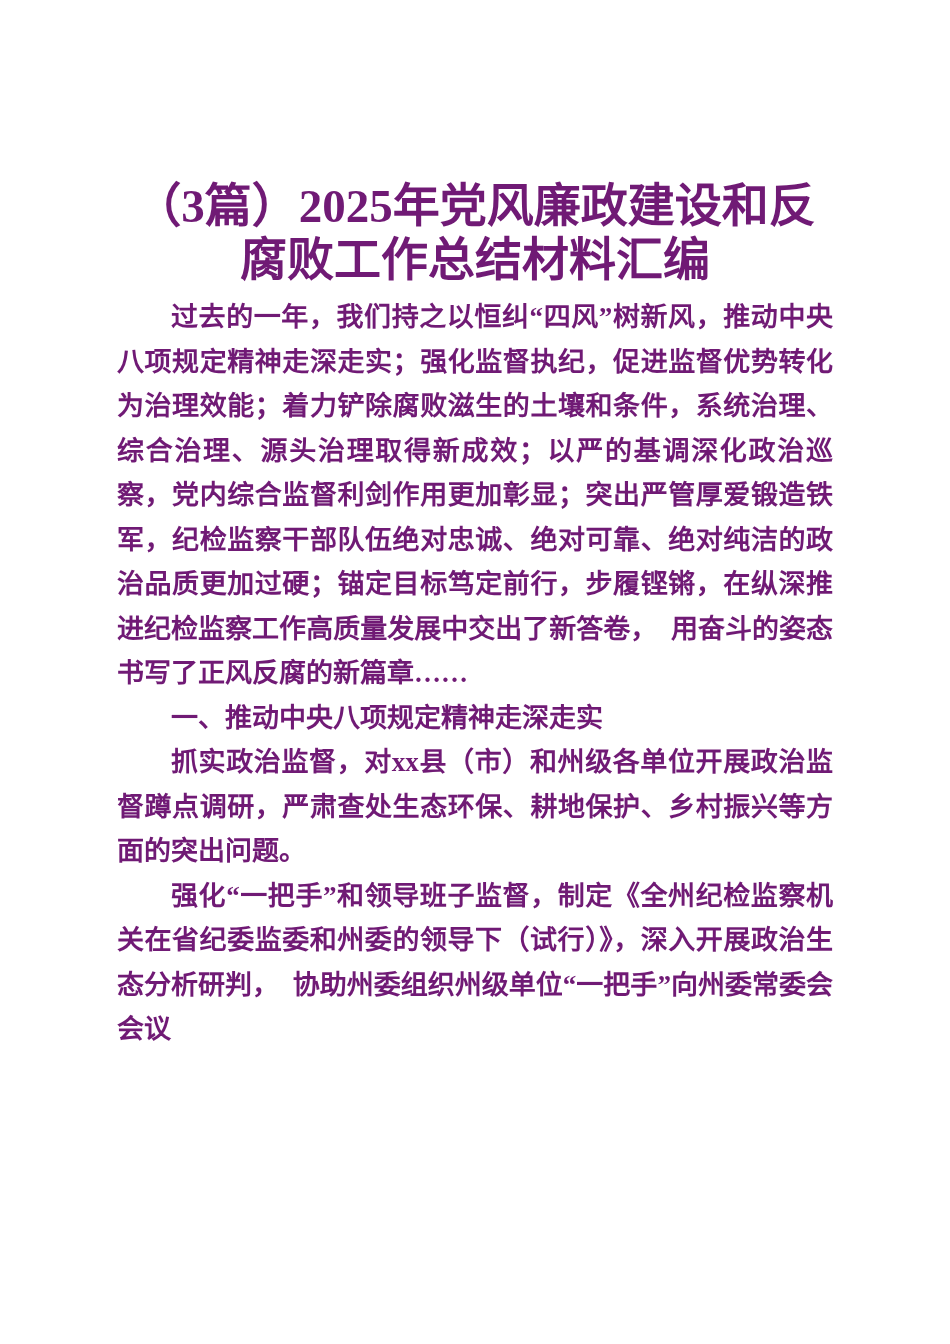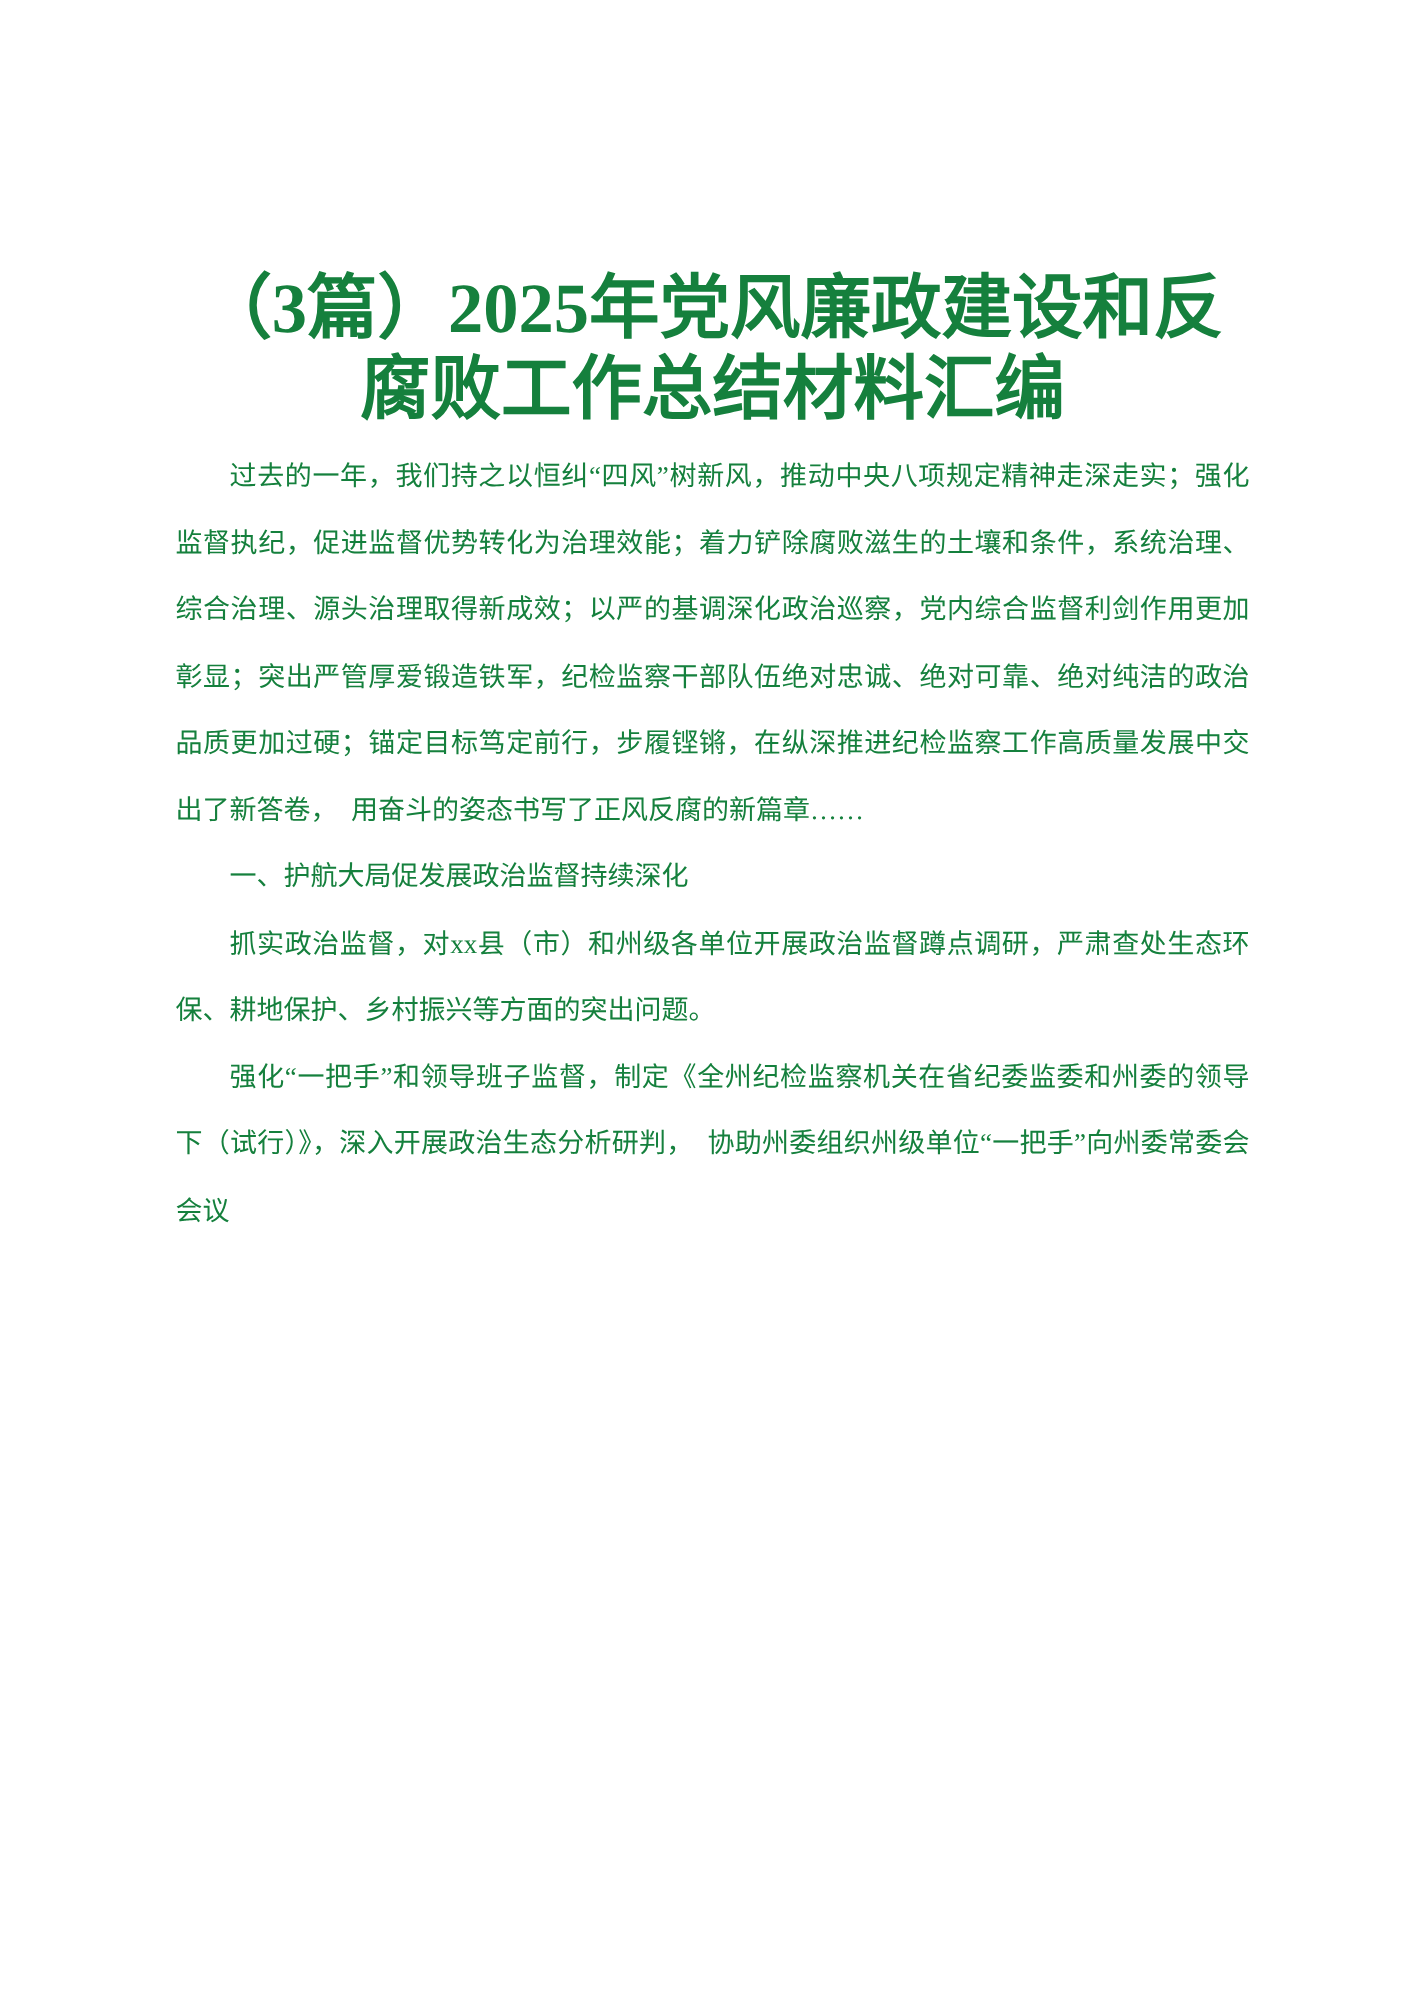--- a/index.html
+++ b/index.html
@@ -6,21 +6,21 @@
     margin: 0;
     padding: 0;
     background: #ffffff;
   }
   .page {
     position: relative;
     width: 950px;
     height: 1344px;
     margin: 0 auto;
     background: #ffffff;
-    color: #15803d;
+    color: #701a75;
     box-sizing: border-box;
     padding-top: 179px;
     overflow: hidden;
     font-family: "Liberation Serif", "DejaVu Serif", serif;
   }
   .content {
     width: 716px;
     margin: 0 auto;
   }
   .doc-title {
@@ -36,35 +36,35 @@
     font-size: 27px;
     line-height: 34px;
     font-weight: bold;
     text-align: center;
   }
   .body-text {
     margin-top: 8px;
   }
   .body-text p {
     margin: 0;
-    font-size: 18px;
+    font-size: 27px;
     line-height: 44.5px;
-    font-weight: normal;
+    font-weight: bold;
     text-align: justify;
     text-indent: 2em;
     word-break: break-all;
     overflow-wrap: break-word;
   }
 </style>
 </head>
 <body>
 
 <div class="page">
   <div class="content">
     <h1 class="doc-title">（3篇）2025年党风廉政建设和反腐败工作总结材料汇编</h1>
     <div class="body-text">
       <p>过去的一年，我们持之以恒纠“四风”树新风，推动中央八项规定精神走深走实；强化监督执纪，促进监督优势转化为治理效能；着力铲除腐败滋生的土壤和条件，系统治理、综合治理、源头治理取得新成效；以严的基调深化政治巡察，党内综合监督利剑作用更加彰显；突出严管厚爱锻造铁军，纪检监察干部队伍绝对忠诚、绝对可靠、绝对纯洁的政治品质更加过硬；锚定目标笃定前行，步履铿锵，在纵深推进纪检监察工作高质量发展中交出了新答卷，　用奋斗的姿态书写了正风反腐的新篇章……</p>
-      <p>一、护航大局促发展政治监督持续深化</p>
+      <p>一、推动中央八项规定精神走深走实</p>
       <p>抓实政治监督，对xx县（市）和州级各单位开展政治监督蹲点调研，严肃查处生态环保、耕地保护、乡村振兴等方面的突出问题。</p>
       <p>强化“一把手”和领导班子监督，制定《全州纪检监察机关在省纪委监委和州委的领导下（试行）》，深入开展政治生态分析研判，　协助州委组织州级单位“一把手”向州委常委会会议</p>
     </div>
   </div>
 </div>
 
 </body></html>

